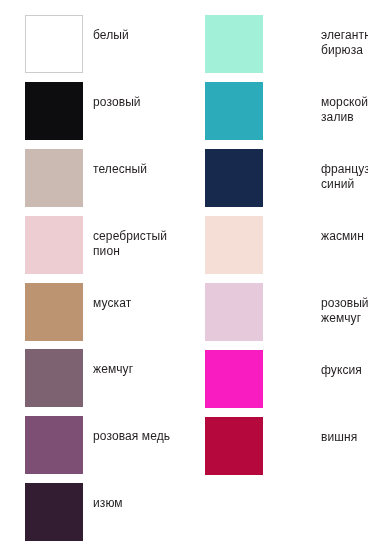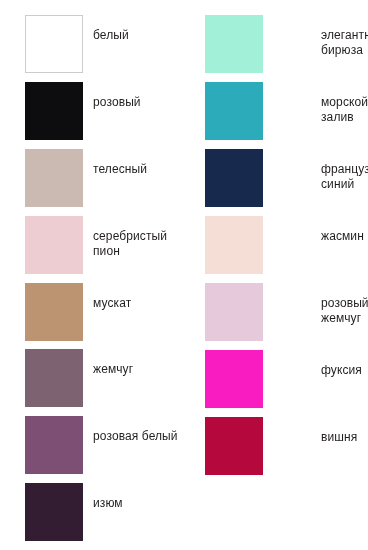--- a/index.html
+++ b/index.html
@@ -87,21 +87,21 @@
     <div class="swatch-row">
       <div class="swatch" style="background-color: rgb(189, 148, 114);"></div>
       <div class="swatch-label">мускат</div>
     </div>
     <div class="swatch-row">
       <div class="swatch" style="background-color: rgb(125, 98, 114);"></div>
       <div class="swatch-label">жемчуг</div>
     </div>
     <div class="swatch-row">
       <div class="swatch" style="background-color: rgb(125, 79, 116);"></div>
-      <div class="swatch-label">розовая белый</div>
+      <div class="swatch-label">розовая медь</div>
     </div>
     <div class="swatch-row">
       <div class="swatch" style="background-color: rgb(51, 29, 51);"></div>
       <div class="swatch-label">изюм</div>
     </div>
   </div>
 
   <div class="column col-right">
     <div class="swatch-row">
       <div class="swatch" style="background-color: rgb(163, 240, 217);"></div>

